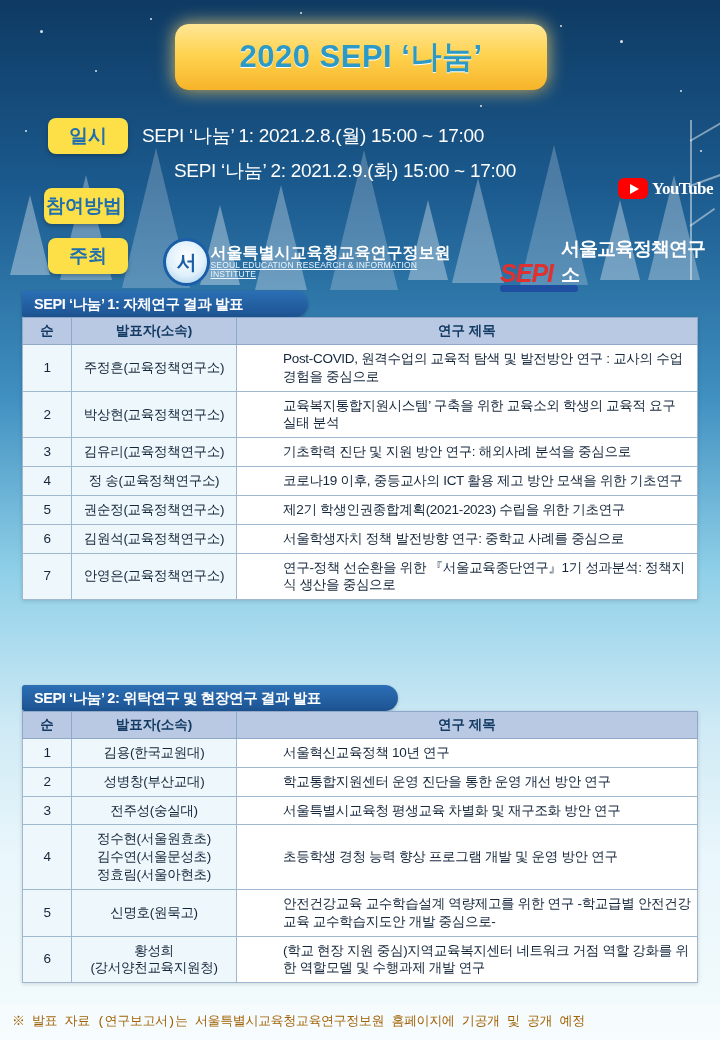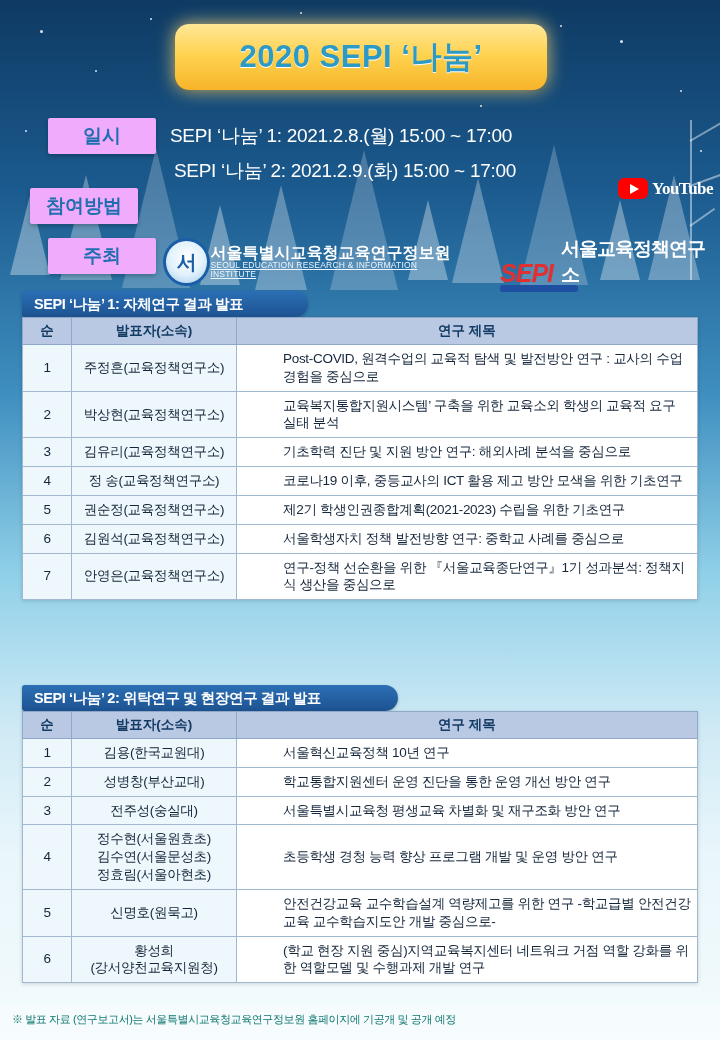--- a/index.html
+++ b/index.html
@@ -40,26 +40,26 @@
     display: flex; align-items: center; justify-content: center;
   }
   .title-plate .t {
     font-size: 31px; font-weight: bold; color: #2c9ac4; letter-spacing: .5px;
     text-shadow: 0 1px 0 #ffffff;
   }
 
   
   .info-row { position: absolute; display: flex; align-items: center; }
   .pill {
-    background: #f0abfc;
+    background: #fde047;
     color: #1f6fb0;
     font-weight: bold;
     font-size: 19px;
-    border-radius: 2px;
-    padding: 5px 16px;
+    border-radius: 8px;
+    padding: 5px 2px;
     box-shadow: 0 2px 4px rgba(0,0,0,.25);
     text-align: center;
     min-width: 76px;
   }
   .info-text { color: #ffffff; font-size: 19px; margin-left: 14px; letter-spacing: -.3px; }
   .info-text b { font-weight: bold; }
 
   
   .yt-badge { position: absolute; left: 618px; top: 178px; display: flex; align-items: center; font-family: Liberation Serif, serif; }
   .yt-play {
@@ -124,21 +124,21 @@
   }
   table.prog td.num { text-align: center; width: 36px; background: #eef7fb; }
   table.prog td.who { text-align: center; width: 152px; background: #eef7fb; white-space: pre-line; }
   table.prog td.title { text-align: left; background: #ffffff; padding-left: 46px; }
 
   
   .footnote {
     position: absolute;
     left: 12px; top: 1012px;
     width: 700px;
-    font-size: 11px; color: #0f766e; letter-spacing: -.4px;
+    font-size: 13px; color: #a16207; letter-spacing: -.4px; font-family: Liberation Mono, monospace;
   }
   .footbar { position:absolute; left:0; top: 1004px; width: 720px; height: 36px; background: rgba(255,255,255,0.35); }
 </style>
 </head>
 <body>
 
 <div class="sky-deco">
   <div class="star" style="left:40px;  top:30px;  width:3px; height:3px;"></div>
   <div class="star" style="left:95px;  top:70px;  width:2px; height:2px;"></div>
   <div class="star" style="left:150px; top:18px;  width:2px; height:2px;"></div>
@@ -171,21 +171,21 @@
 <div class="title-plate">
   <span class="t">2020 SEPI ‘나눔’</span>
 </div>
 
 <div class="info-row" style="left:48px; top:118px;">
   <div class="pill">일시</div>
   <div class="info-text">SEPI ‘나눔’ 1: 2021.2.8.(월) 15:00 ~ 17:00</div>
 </div>
 <div class="info-text" style="position:absolute; left:160px; top:158px;">SEPI ‘나눔’ 2: 2021.2.9.(화) 15:00 ~ 17:00</div>
 
-<div class="info-row" style="left:30px; top:188px;flex-direction:column;">
+<div class="info-row" style="left:44px; top:188px;flex-direction:column;">
   <div class="pill">참여방법</div>
 </div>
 
 <div class="yt-badge">
   <span class="yt-play">
       <i></i>
     </span>
   <span class="yt-word">YouTube</span>
 </div>
 

